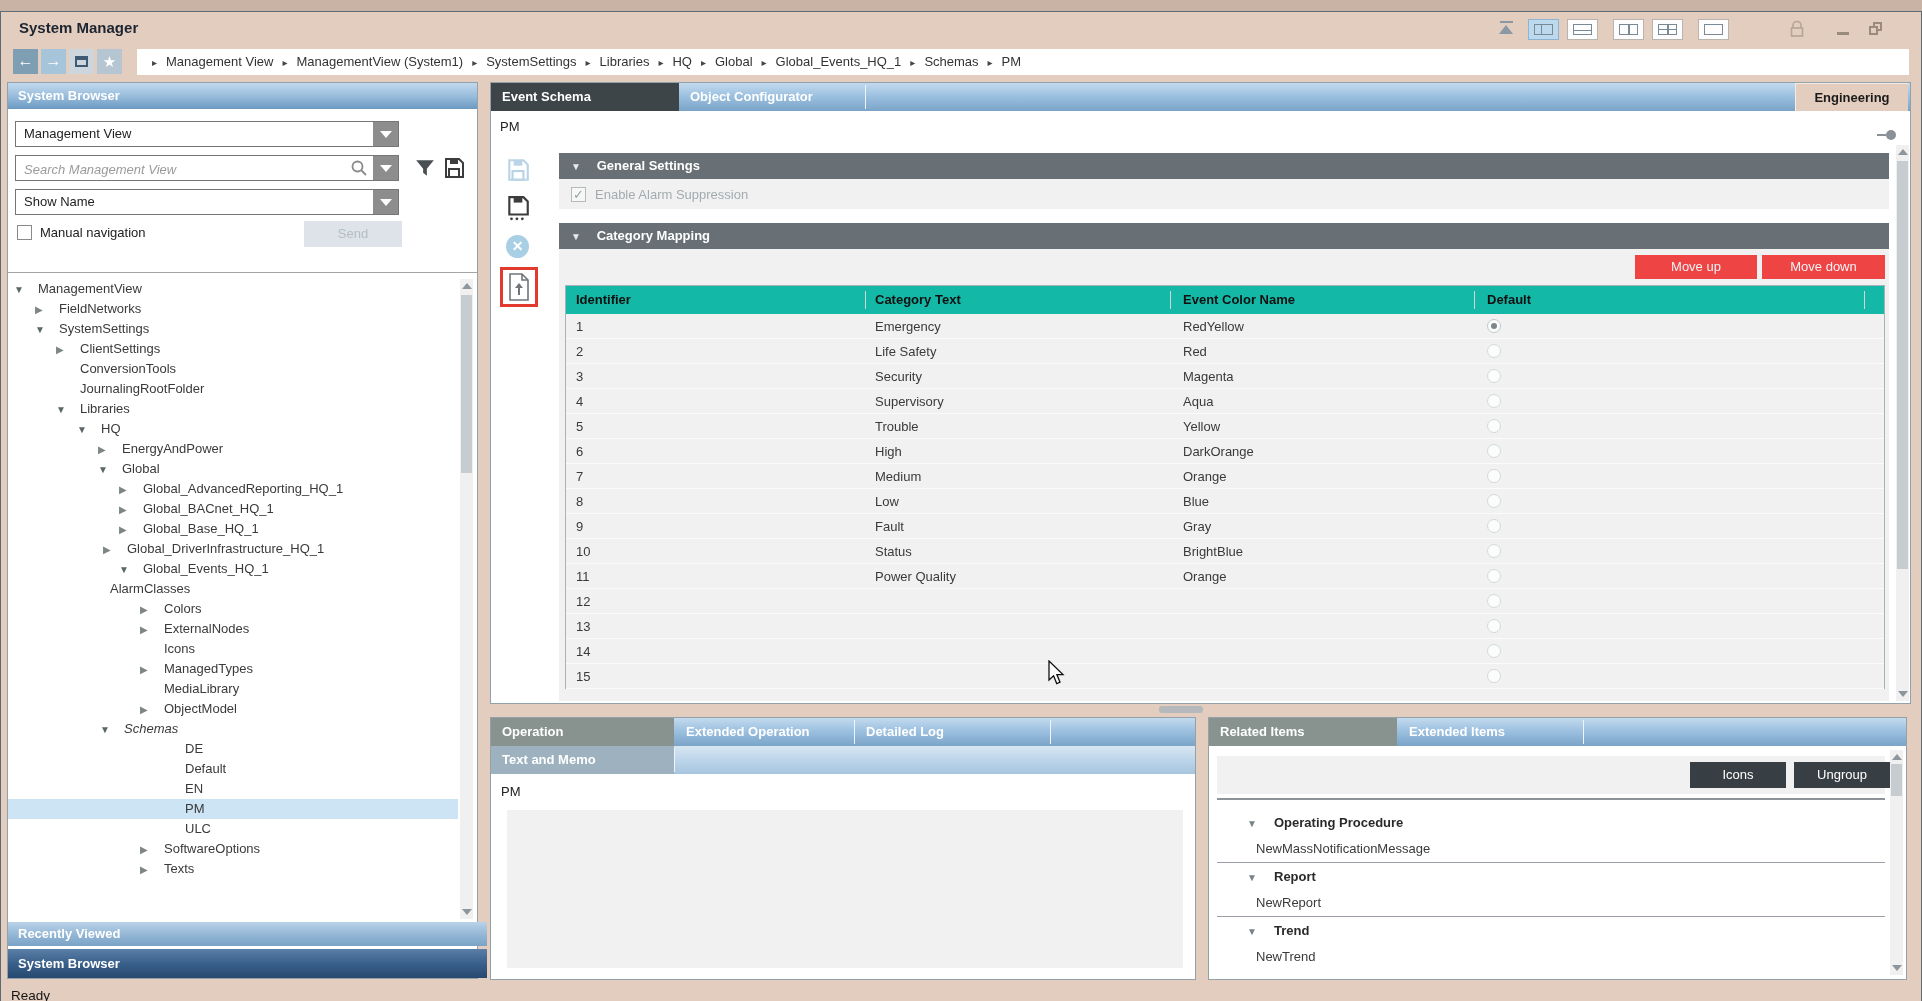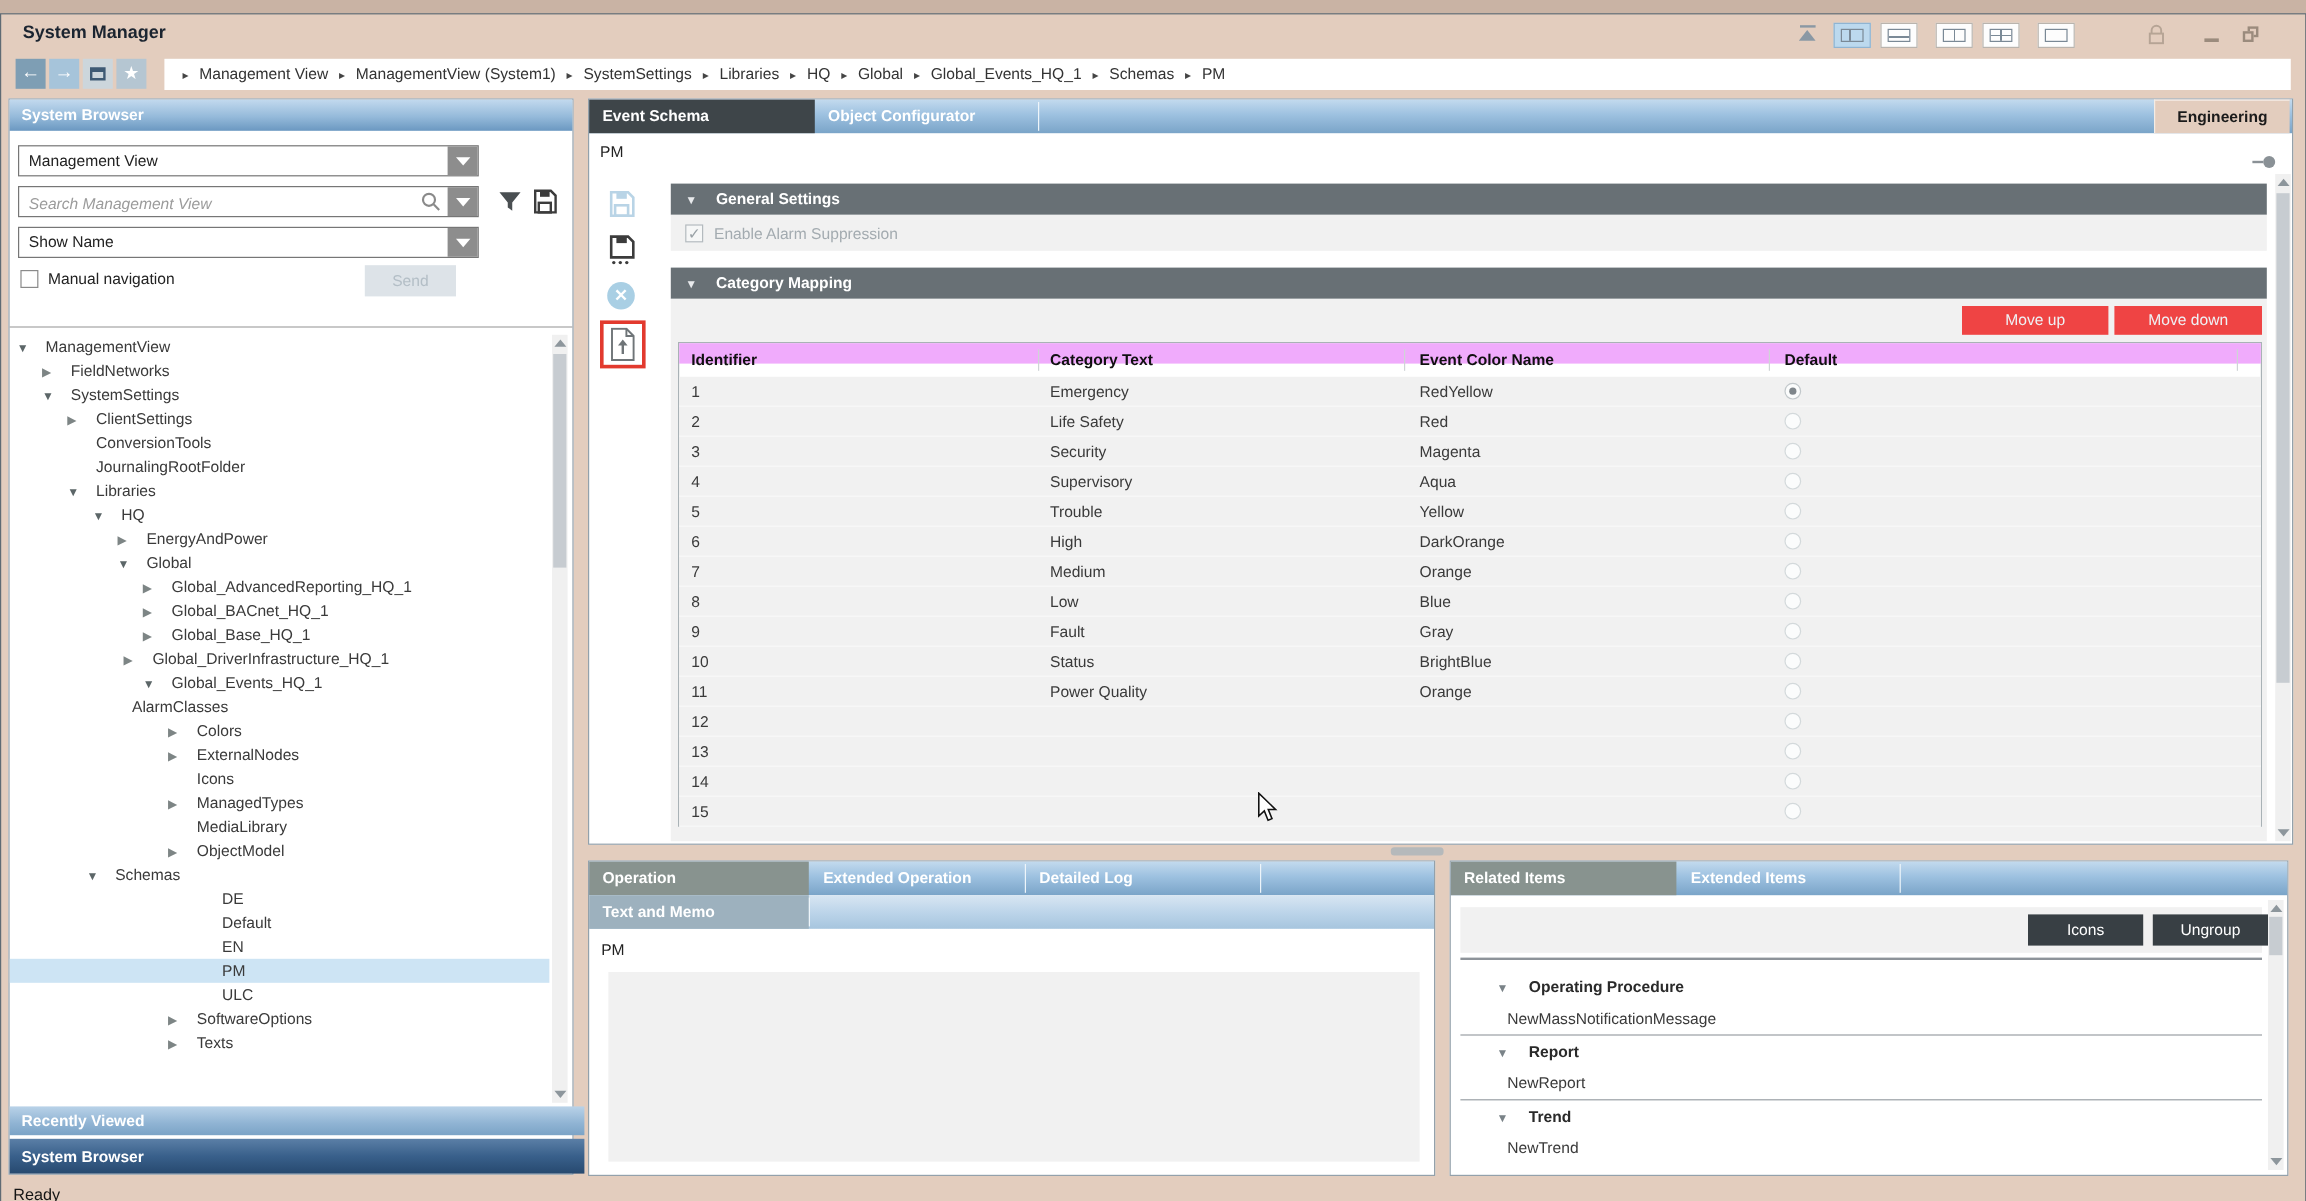--- a/index.html
+++ b/index.html
@@ -179,21 +179,21 @@
 
     <div class="combo" style="left:7px;top:106px;width:384px;">
       <span>Show Name</span>
       <div class="dd-btn">
           <div class="dd-arr"></div>
         </div>
     </div>
 
     <div class="abs chk" style="left:9px;top:142px;"></div>
     <div class="abs" style="left:32px;top:142px;">Manual navigation</div>
-    <div class="abs btn-dis" style="left:296px;top:138px;width:76px;height:26px;">Send</div>
+    <div class="abs btn-dis" style="left:296px;top:138px;width:98px;height:26px;">Send</div>
 
     <div class="abs" style="left:0;top:189px;width:469px;height:1px;background:#a5a5a5;"></div>
 
     <div class="abs" style="left:0;top:196px;width:450px;height:640px;overflow:hidden;">
         <div class="tree-row" style="padding-left: 6px;"><span class="tree-arrow exp">▼</span><span>ManagementView</span></div>
         <div class="tree-row" style="padding-left: 27px;"><span class="tree-arrow col">▶</span><span>FieldNetworks</span></div>
         <div class="tree-row" style="padding-left: 27px;"><span class="tree-arrow exp">▼</span><span>SystemSettings</span></div>
         <div class="tree-row" style="padding-left: 48px;"><span class="tree-arrow col">▶</span><span>ClientSettings</span></div>
         <div class="tree-row" style="padding-left: 72px;"><span>ConversionTools</span></div>
         <div class="tree-row" style="padding-left: 72px;"><span>JournalingRootFolder</span></div>
@@ -206,21 +206,21 @@
         <div class="tree-row" style="padding-left: 111px;"><span class="tree-arrow col">▶</span><span>Global_Base_HQ_1</span></div>
         <div class="tree-row" style="padding-left: 95px;"><span class="tree-arrow col">▶</span><span>Global_DriverInfrastructure_HQ_1</span></div>
         <div class="tree-row" style="padding-left: 111px;"><span class="tree-arrow exp">▼</span><span>Global_Events_HQ_1</span></div>
         <div class="tree-row" style="padding-left: 102px;"><span>AlarmClasses</span></div>
         <div class="tree-row" style="padding-left: 132px;"><span class="tree-arrow col">▶</span><span>Colors</span></div>
         <div class="tree-row" style="padding-left: 132px;"><span class="tree-arrow col">▶</span><span>ExternalNodes</span></div>
         <div class="tree-row" style="padding-left: 156px;"><span>Icons</span></div>
         <div class="tree-row" style="padding-left: 132px;"><span class="tree-arrow col">▶</span><span>ManagedTypes</span></div>
         <div class="tree-row" style="padding-left: 156px;"><span>MediaLibrary</span></div>
         <div class="tree-row" style="padding-left: 132px;"><span class="tree-arrow col">▶</span><span>ObjectModel</span></div>
-        <div class="tree-row" style="padding-left: 64px;"><span class="tree-arrow exp">▼</span><span>Schemas</span></div>
+        <div class="tree-row" style="padding-left: 92px; font-style: italic;"><span class="tree-arrow exp">▼</span><span>Schemas</span></div>
         <div class="tree-row" style="padding-left: 177px;"><span>DE</span></div>
         <div class="tree-row" style="padding-left: 177px;"><span>Default</span></div>
         <div class="tree-row" style="padding-left: 177px;"><span>EN</span></div>
         <div class="tree-row sel" style="padding-left: 177px;"><span>PM</span></div>
         <div class="tree-row" style="padding-left: 177px;"><span>ULC</span></div>
         <div class="tree-row" style="padding-left: 132px;"><span class="tree-arrow col">▶</span><span>SoftwareOptions</span></div>
         <div class="tree-row" style="padding-left: 132px;"><span class="tree-arrow col">▶</span><span>Texts</span></div>
       </div>
 
     <div class="abs sb-track" style="left:452px;top:196px;width:13px;height:640px;">
@@ -292,21 +292,21 @@
 
     <div class="abs sec-hdr" style="left:68px;top:140px;width:1330px;">
       <span class="sec-tri">▼</span>
       <span>Category Mapping</span>
     </div>
     <div class="abs" style="left:68px;top:166px;width:1330px;height:452px;background:#f1f1f1;">
       <div class="abs btn-move" style="left:1076px;top:6px;width:122px;height:24px;">Move up</div>
       <div class="abs btn-move" style="left:1203px;top:6px;width:123px;height:24px;">Move down</div>
 
       <div class="abs" style="left:6px;top:36px;width:1320px;height:404px;background:#fff;border:1px solid #a9b2b6;box-sizing:border-box;">
-        <div class="abs" style="left:0;top:0;width:100%;height:17px;background:#f0abfc;">
+        <div class="abs" style="left:0;top:0;width:100%;height:28px;background:#14b8a6;">
           <div class="thead-cell" style="left:10px;">Identifier</div>
           <div class="thead-cell" style="left:309px;">Category Text</div>
           <div class="thead-cell" style="left:617px;">Event Color Name</div>
           <div class="thead-cell" style="left:921px;">Default</div>
           <div class="thead-sep" style="left:299px;"></div>
           <div class="thead-sep" style="left:604px;"></div>
           <div class="thead-sep" style="left:908px;"></div>
           <div class="thead-sep" style="left:1298px;"></div>
         </div>
         <div class="abs" style="left:0;top:28px;width:1318px;height:375px;">

